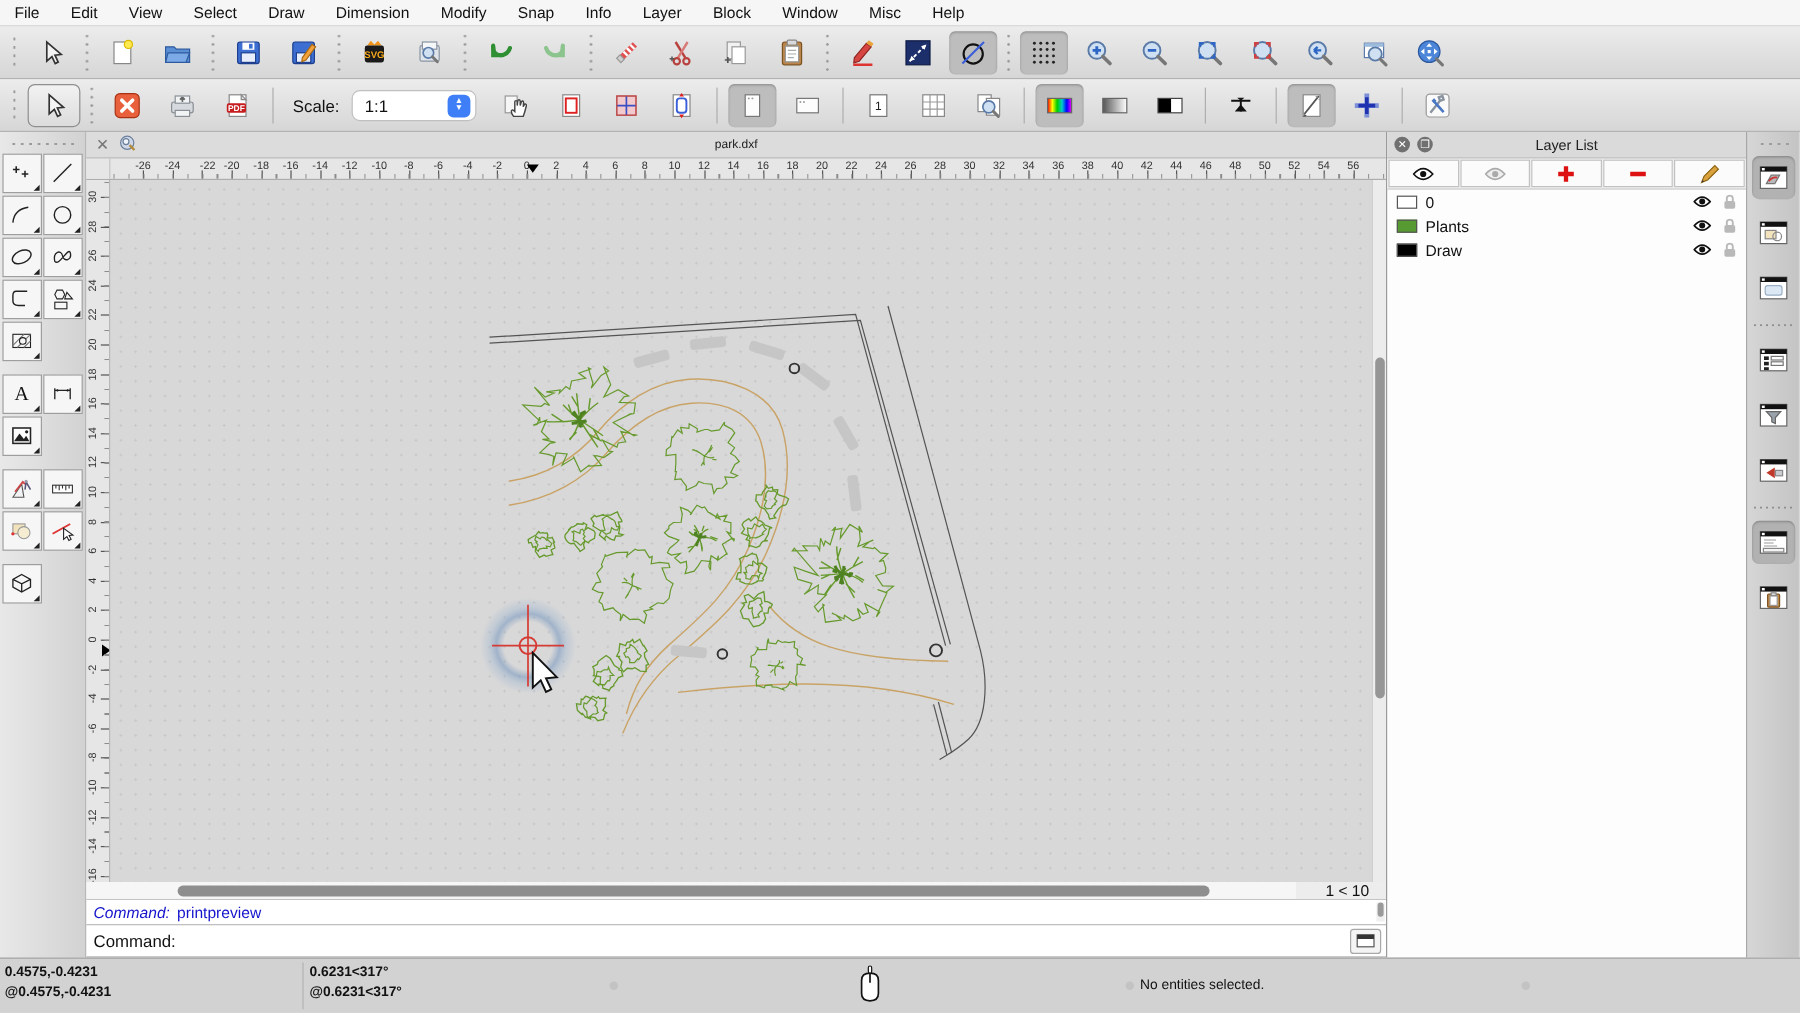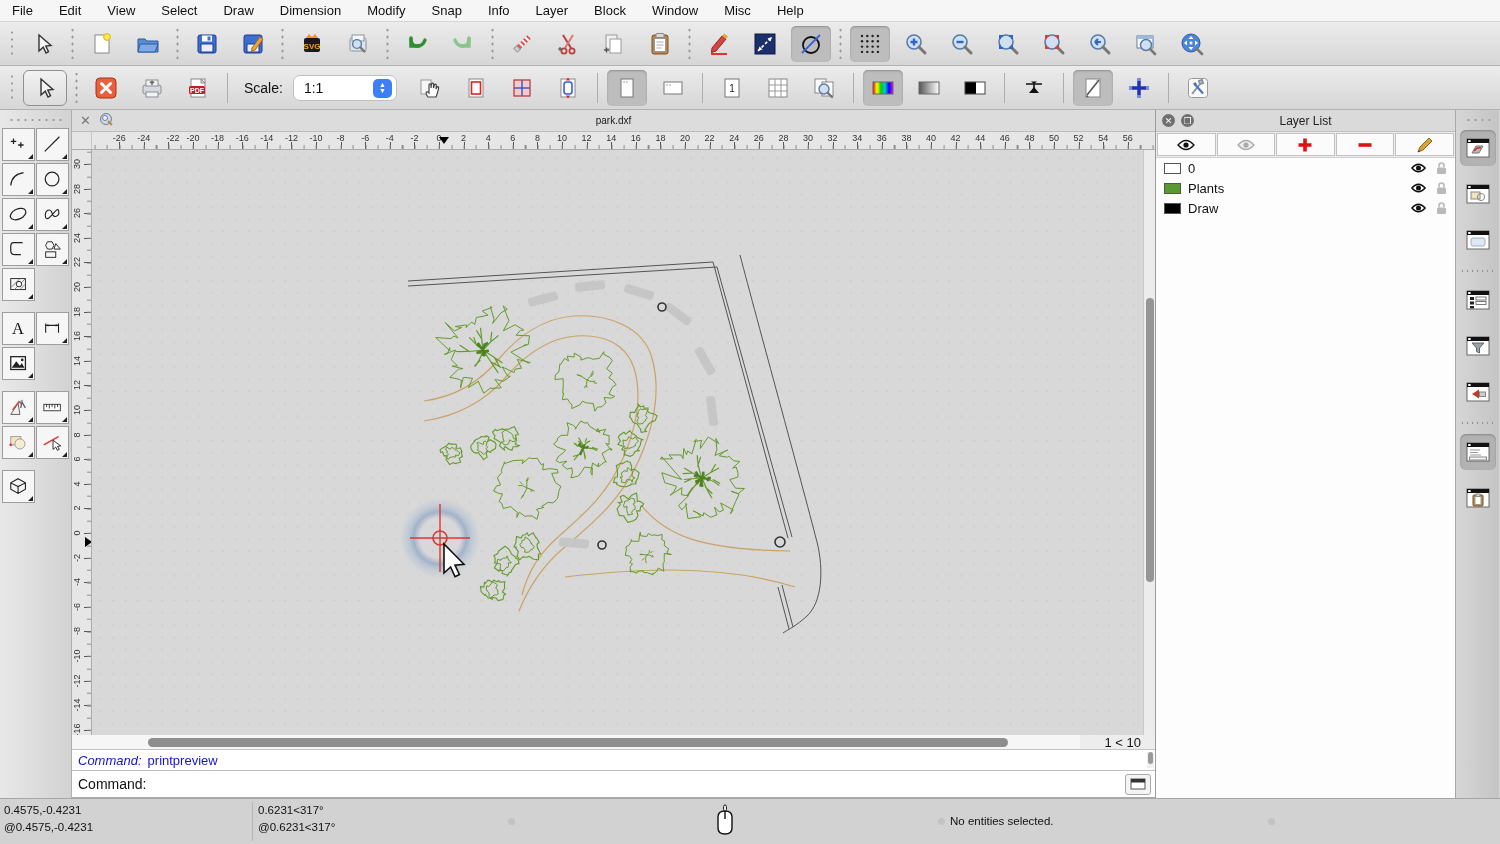--- a/index.html
+++ b/index.html
@@ -114,21 +114,21 @@
   .dock .phandle { width:26px; align-self:center; margin:2px 0 6px; }
   .dbtn { width:36px; height:36px; margin-bottom:10px; border-radius:6px; display:flex; align-items:center; justify-content:center; }
   .dbtn.active { background:#b2b2b2; box-shadow:inset 0 1px 2px rgba(0,0,0,.25); }
   .ddots { width:36px; height:6px; margin:0 0 8px;
     background-image:radial-gradient(circle,#8e8e8e .9px,transparent 1.1px);
     background-size:5px 6px; background-repeat:repeat-x; }
 
   
   .statusbar { height:46px; background:#d2d2d2; border-top:1px solid #a6a6a6; position:relative;
     font-size:11.5px; color:#111; }
-  .st-col { position:absolute; top:5px; display:flex; flex-direction:column; gap:5px; }
+  .st-col { position:absolute; top:5px; display:flex; flex-direction:column; gap:5px;font-weight:bold; }
   .st-div { position:absolute; top:3px; bottom:3px; width:1px; background:#b4b4b4; }
   .st-dot { position:absolute; width:7px; height:7px; border-radius:50%; background:#c3c3c3; top:19px; }
   .st-sel { position:absolute; top:16px; font-size:11.5px; }
   .mousewrap { position:absolute; left:714px; top:5px; }
 </style>
 </head>
 <body>
 
 <div class="app">
 

